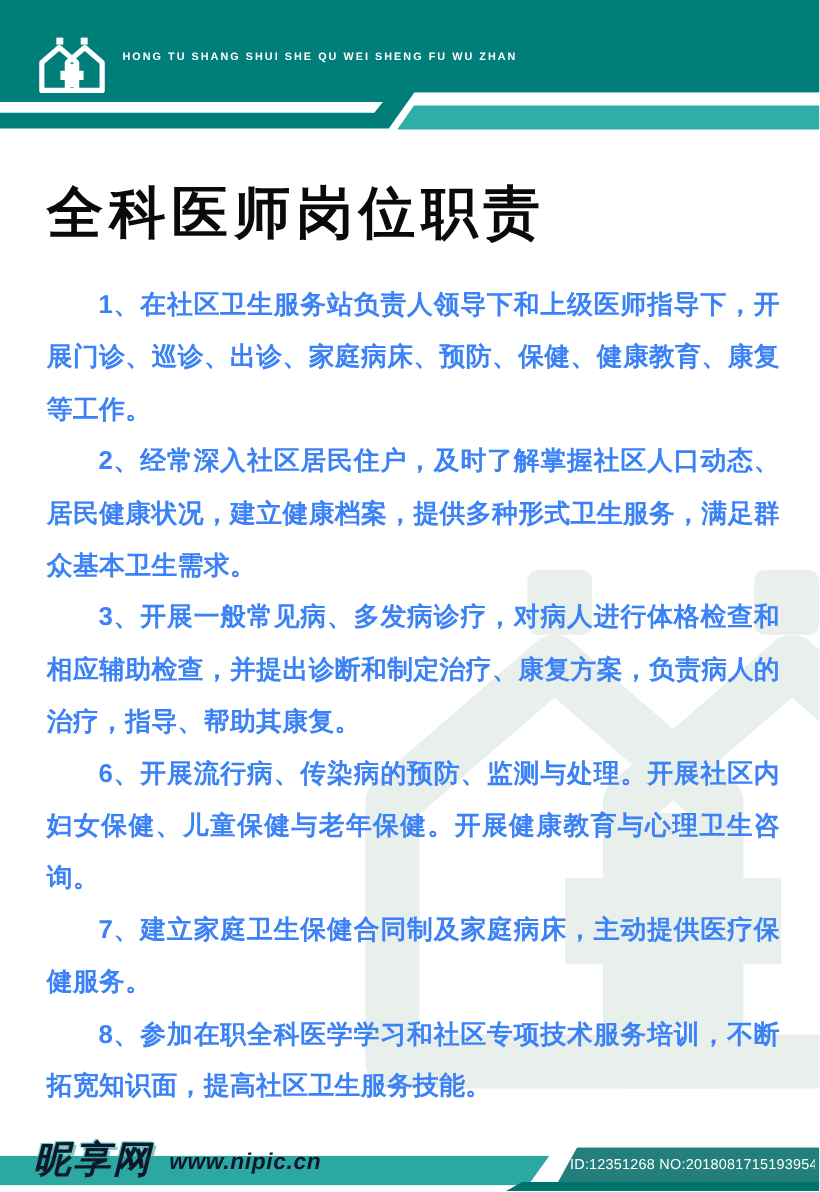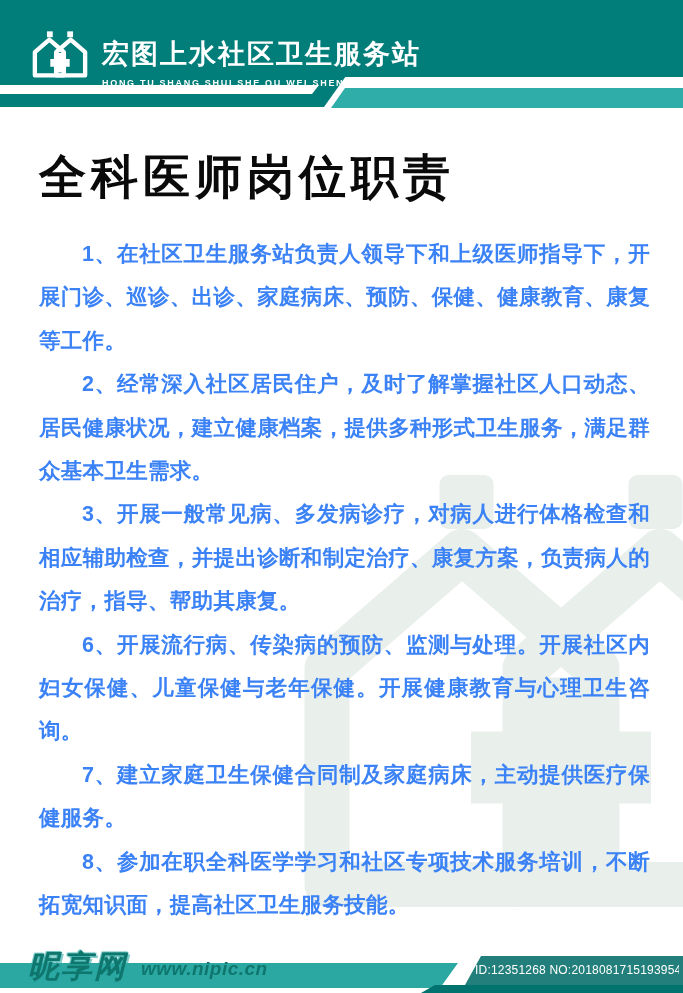--- a/index.html
+++ b/index.html
@@ -42,21 +42,21 @@
     position:absolute;left:10px;right:4px;top:0;height:29px;line-height:29px;
     color:#ffffff;font-size:12px;letter-spacing:0.2px;text-align:center;white-space:nowrap;overflow:hidden;
   }
   .footer-stripe{
     position:absolute;right:0;top:985px;width:262px;height:8px;background:#00736e;
     -webkit-clip-path:polygon(14px 0,100% 0,100% 100%,0 100%);
     clip-path:polygon(14px 0,100% 0,100% 100%,0 100%);
   }
   .site-brand{
     position:absolute;left:28px;top:951px;display:flex;align-items:flex-end;gap:14px;
-    color:#0f766e;font-style:italic;font-weight:bold;z-index:3;
+    color:#0f172a;font-style:italic;font-weight:bold;z-index:3;
   }
   .site-name{
     font-size:31px;line-height:1;letter-spacing:2px;
     text-shadow:0 0 2px rgba(44,168,163,.95),2px 2px 0 rgba(44,168,163,.55),-1px -1px 0 rgba(44,168,163,.55);
   }
   .site-url{font-size:19px;line-height:1;padding-bottom:4px;letter-spacing:0.5px;}
 </style>
 </head>
 <body>
 
@@ -75,21 +75,20 @@
         <path d="M8,92 L8,44 L38,18 L68,44 L68,92 Z"></path>
         <path d="M52,92 L52,44 L82,18 L112,44 L112,92 Z"></path>
       </g>
       <rect x="33" y="1" width="12" height="12" fill="currentColor"></rect>
       <rect x="75" y="1" width="12" height="12" fill="currentColor"></rect>
       <path d="M52,46 h16 v12 h12 v16 h-12 v12 h-16 v-12 h-12 v-16 h12 z" fill="currentColor"></path>
     </svg>
   </div>
 
   <div class="station">
-    <div class="station-name">宏图上水社区卫生服务站</div>
     <div class="station-pinyin">HONG TU SHANG SHUI SHE QU WEI SHENG FU WU ZHAN</div>
   </div>
 
   <div class="watermark">
     <svg viewBox="0 0 120 104" preserveAspectRatio="xMidYMid meet" aria-hidden="true">
       <g fill="none" stroke="currentColor" stroke-width="10" stroke-linejoin="round" stroke-linecap="round">
         <path d="M8,92 L8,44 L38,18 L68,44 L68,92 Z"></path>
         <path d="M52,92 L52,44 L82,18 L112,44 L112,92 Z"></path>
       </g>
       <rect x="33" y="1" width="12" height="12" rx="2" fill="currentColor"></rect>

